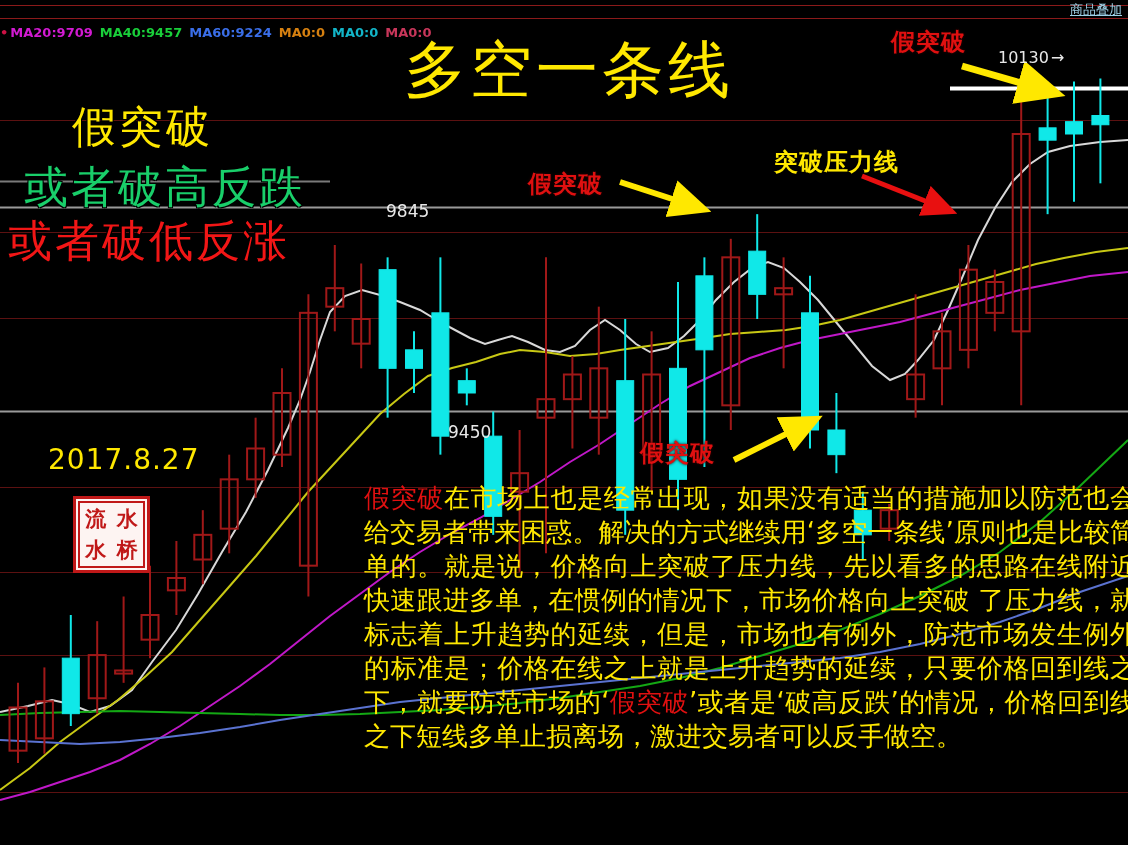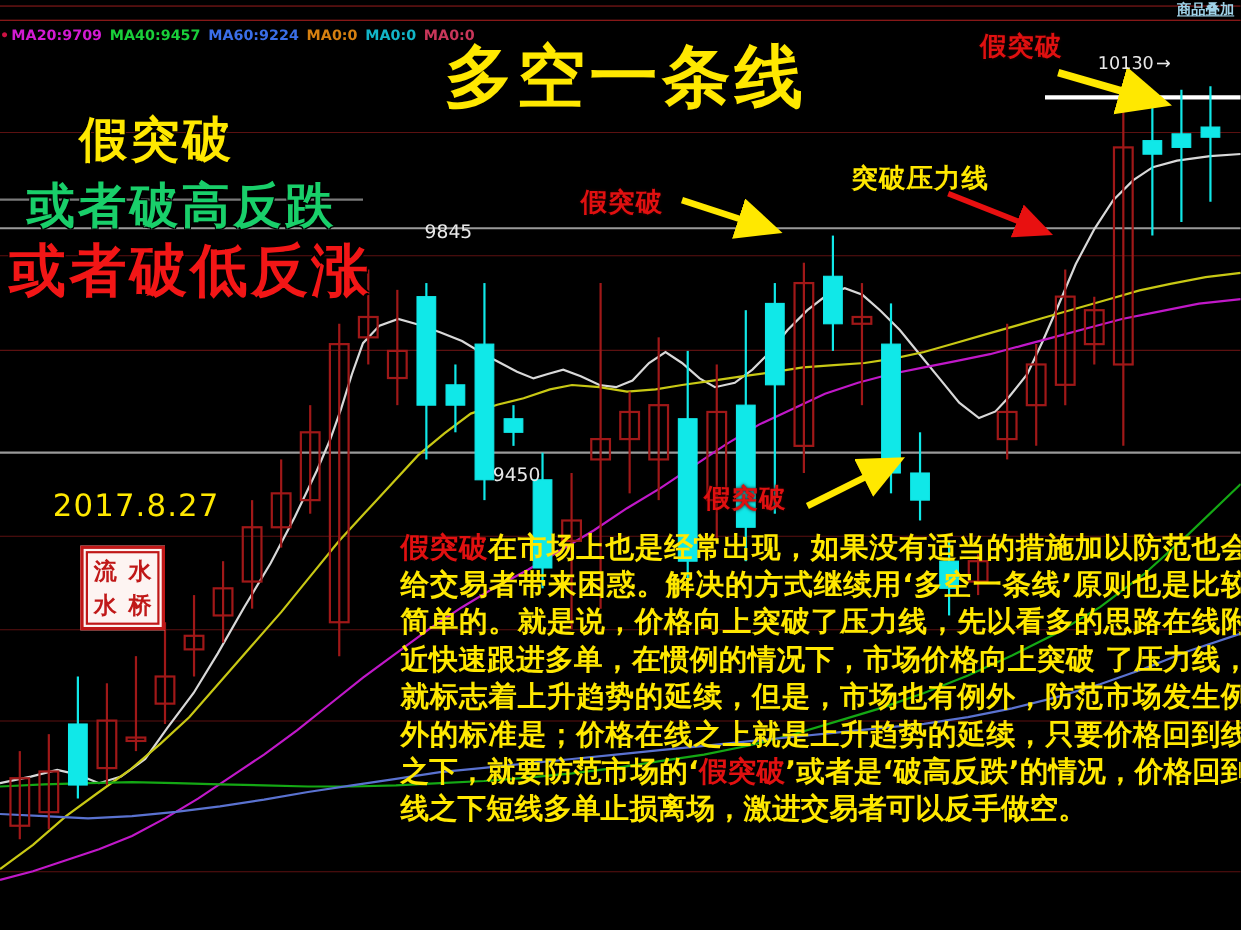--- a/index.html
+++ b/index.html
@@ -16,32 +16,32 @@
     font-size:13px;font-weight:bold;white-space:nowrap;letter-spacing:0px;
   }
   #ma-legend .ma{margin-right:7px;}
   #ma-legend .dot{color:#cc1144;margin-right:2px;}
   #overlay-btn{
     position:absolute;right:6px;top:2px;color:#9fd2e8;font-size:13px;
     text-decoration:underline;line-height:16px;
   }
 
   
-  .cnfont{font-family:"DejaVu Sans","Liberation Sans",sans-serif;font-weight:bold;}
+  .cnfont{font-family:"DejaVu Sans","Liberation Sans",sans-serif;font-weight:normal;}
   #main-title{
     position:absolute;left:404px;top:28px;width:400px;text-align:left;
     font-size:62px;color:#ffe800;letter-spacing:4px;
     text-shadow:-2px -2px 0 #000,2px -2px 0 #000,-2px 2px 0 #000,2px 2px 0 #000,
                  0 0 6px #000;
   }
   #cap1{position:absolute;left:72px;top:98px;font-size:44px;color:#ffe800;letter-spacing:3px;
         text-shadow:-1px -1px 0 #000,1px -1px 0 #000,-1px 1px 0 #000,1px 1px 0 #000;}
   #cap2{position:absolute;left:8px;top:158px;font-size:44px;color:#19cf6a;letter-spacing:3px;
         text-shadow:-1px -1px 0 #000,1px -1px 0 #000,-1px 1px 0 #000,1px 1px 0 #000;margin-left:16px;}
-  #cap3{position:absolute;left:8px;top:212px;font-size:52px;color:#f21616;letter-spacing:3px;
+  #cap3{position:absolute;left:8px;top:212px;font-size:44px;color:#f21616;letter-spacing:3px;
         text-shadow:-1px -1px 0 #000,1px -1px 0 #000,-1px 1px 0 #000,1px 1px 0 #000;}
 
   .fake-label{position:absolute;font-size:24px;color:#e01010;font-weight:bold;letter-spacing:1px;
         text-shadow:0 0 3px #300;}
   #fake-top{left:891px;top:26px;}
   #fake-mid{left:528px;top:168px;}
   #fake-low{left:640px;top:437px;}
   #press-label{position:absolute;left:774px;top:146px;font-size:24px;color:#ffe800;
         font-weight:bold;letter-spacing:1px;}
 

